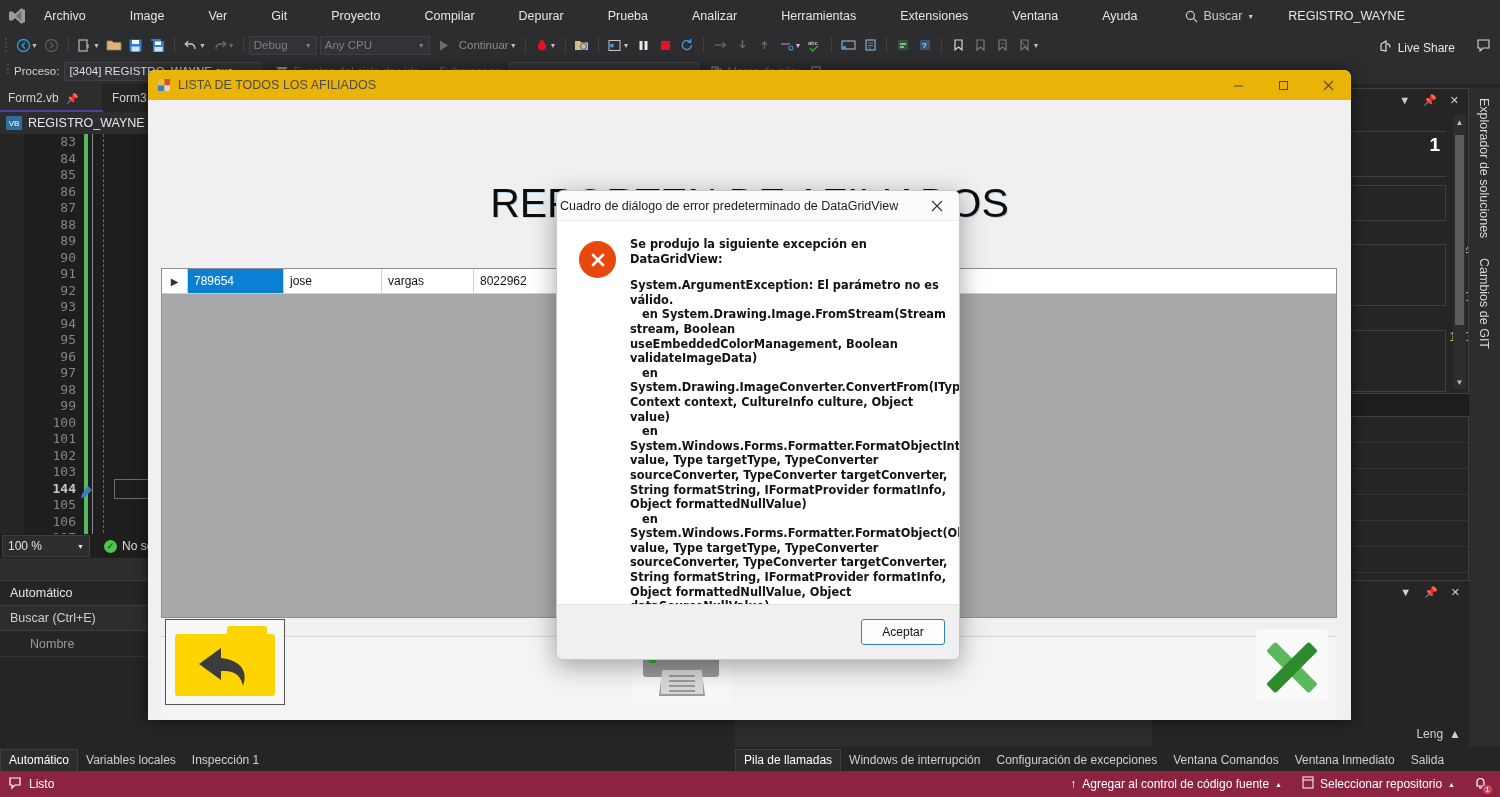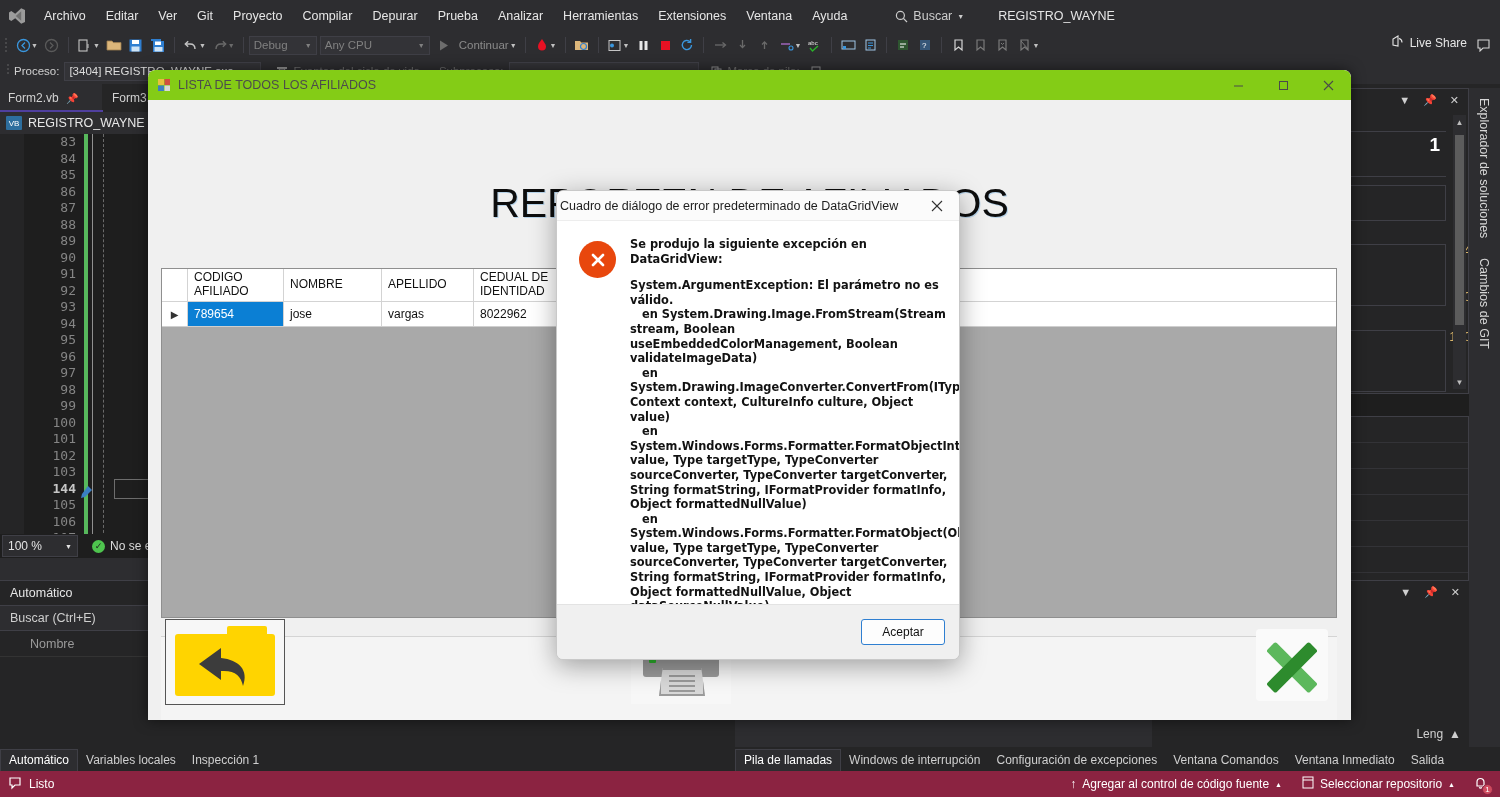--- a/index.html
+++ b/index.html
@@ -15,21 +15,21 @@
   
   .vs-shell { position:absolute; inset:0; background:#2d2d30; }
 
   
   .titlebar {
     position:absolute; left:0; top:0; width:1500px; height:32px;
     background:#2d2d30; display:flex; align-items:center;
   }
   .vs-logo { width:34px; height:32px; display:flex; align-items:center; justify-content:center; }
   .vs-logo svg { display:block; }
-  .menu { display:flex; align-items:flex-end; height:32px; }
+  .menu { display:flex; align-items:flex-end; height:32px;gap:24px; }
   .menu-item {
     font-size:12.5px; color:#e6e6e6; padding:0 10px; line-height:32px;
     white-space:nowrap; cursor:default;
   }
   .search-box {
     display:flex; align-items:center; gap:5px; margin-left:38px;
     font-size:12.5px; color:#ccc; cursor:text;
   }
   .search-box .mag { width:13px; height:13px; }
   .title-name {
@@ -56,21 +56,21 @@
   .tb-grip { width:8px; height:18px; opacity:.5; }
   .tb-sep { width:1px; height:16px; background:#3f3f46; margin:0 5px; }
   .tb-ic { width:22px; height:22px; display:flex; align-items:center; justify-content:center; }
   .tb-caret { font-size:7px; color:#c0c0c0; margin-left:-3px; margin-right:3px; }
   .tb-combo {
     height:19px; min-width:66px; background:#333337; border:1px solid #3f3f46;
     color:#808080; font-size:11.5px; display:flex; align-items:center;
     padding:0 4px; justify-content:space-between; margin-right:3px;
   }
   .tb-text { font-size:11.5px; color:#8a8a8a; padding:0 4px; }
-  .toolbar-right { position:absolute; right:6px; display:flex; align-items:flex-start; gap:5px; }
+  .toolbar-right { position:absolute; right:6px; display:flex; align-items:flex-end; gap:17px; }
   .live-share { font-size:12px; color:#e6e6e6; display:flex; align-items:center; gap:5px; }
 
   
   .debugbar {
     position:absolute; left:0; top:58px; width:1500px; height:26px;
     background:#2d2d30; display:flex; align-items:center; padding-left:6px;
     font-size:11.5px; color:#d0d0d0; overflow:hidden;
   }
   .debugbar .lbl { margin-right:5px; }
   .dbg-combo {
@@ -127,21 +127,21 @@
     border:1px solid #6d6d6d; background:#1e1e1e;
   }
   .pen-ic { position:absolute; left:78px; }
 
   
   .editor-status {
     position:absolute; left:0; bottom:239px; width:1500px; height:24px;
     background:#1e1e1e; display:flex; align-items:center; gap:0;
   }
   .zoom-combo {
-    width:76px; height:22px; margin-left:2px; background:#2d2d30; border:1px solid #3f3f46;
+    width:88px; height:22px; margin-left:2px; background:#2d2d30; border:1px solid #3f3f46;
     display:flex; align-items:center; justify-content:space-between;
     padding:0 5px; font-size:12px; color:#e4e4e4;
   }
   .zoom-combo .cv { font-size:7px; }
   .err-ok { display:flex; align-items:center; gap:5px; margin-left:14px; font-size:12px; color:#dcdcdc; }
   .ok-dot { width:13px;height:13px;border-radius:50%;background:#4ec44e;display:flex;align-items:center;justify-content:center;color:#1e1e1e;font-size:9px; }
 
   
   .lowpanel {
     position:absolute; left:0; top:580px; width:735px; height:167px;
@@ -244,21 +244,21 @@
 
   
   .childwin {
     position:absolute; left:148px; top:70px; width:1203px; height:650px;
     background:#f0f0f0; border-radius:7px 7px 0 0;
     box-shadow:0 0 14px rgba(0,0,0,.55);
     overflow:hidden;
   }
   .cw-title {
     height:30px; display:flex; align-items:center; padding-left:9px; gap:7px;
-    background:#84cc16; border-radius:7px 7px 0 0;
+    background:#eab308; border-radius:7px 7px 0 0;
   }
   .cw-ico { width:14px; height:14px; position:relative; }
   .cw-title-text { font-size:12.5px; color:#4c4c4c; }
   .cw-ctrls { position:absolute; right:0; top:0; display:flex; }
   .cw-btn { width:45px; height:30px; display:flex; align-items:center; justify-content:center; color:#4a4a4a; }
   .cw-body { position:absolute; left:0; top:30px; right:0; bottom:0; background:#f0f0f0; }
   .form-title {
     position:absolute; left:0; top:80px; width:100%; text-align:center;
     font-size:41px; color:#0d0d0d; letter-spacing:0px;
     font-family:"Liberation Sans", sans-serif;
@@ -362,21 +362,21 @@
 
     <div class="titlebar">
       <div class="vs-logo">
         <svg width="18" height="18" viewBox="0 0 18 18">
           <path d="M13.2 1.2 17 3v12l-3.8 1.8-6-5.6L3.3 14 1 12.6V5.4L3.3 4l3.9 2.8z" fill="#9b9b9b"></path>
           <path d="M13.2 4.3v9.4L7.8 9z" fill="#6f6f6f"></path>
         </svg>
       </div>
       <div class="menu">
         <div class="menu-item">Archivo</div>
-        <div class="menu-item">Editar</div>
+        <div class="menu-item">Image</div>
         <div class="menu-item">Ver</div>
         <div class="menu-item">Git</div>
         <div class="menu-item">Proyecto</div>
         <div class="menu-item">Compilar</div>
         <div class="menu-item">Depurar</div>
         <div class="menu-item">Prueba</div>
         <div class="menu-item">Analizar</div>
         <div class="menu-item">Herramientas</div>
         <div class="menu-item">Extensiones</div>
         <div class="menu-item">Ventana</div>
@@ -880,28 +880,20 @@
               <line x1="10" y1="1" x2="1" y2="10" stroke="currentColor" stroke-width="1.1"></line>
             </svg>
         </span>
       </span>
     </div>
 
     <div class="cw-body">
       <div class="form-title">REPORTEN DE AFILIADOS</div>
 
       <div class="dgv">
-        <div class="dgv-head">
-          <div class="dgv-hcell corner" style="width:26px"></div>
-          <div class="dgv-hcell" style="width:96px">CODIGO AFILIADO</div>
-          <div class="dgv-hcell" style="width:98px">NOMBRE</div>
-          <div class="dgv-hcell" style="width:92px">APELLIDO</div>
-          <div class="dgv-hcell" style="width:100px">CEDUAL DE IDENTIDAD</div>
-          <div class="dgv-hcell" style="flex:1;border-right:none"></div>
-        </div>
         <div class="dgv-row">
           <div class="dgv-cell rowhdr" style="width:26px">▶</div>
           <div class="dgv-cell sel" style="width:96px">789654</div>
           <div class="dgv-cell" style="width:98px">jose</div>
           <div class="dgv-cell" style="width:92px">vargas</div>
           <div class="dgv-cell" style="width:100px">8022962</div>
           <div class="dgv-cell" style="flex:1;border-right:none"></div>
         </div>
         <div class="dgv-filler"></div>
       </div>

